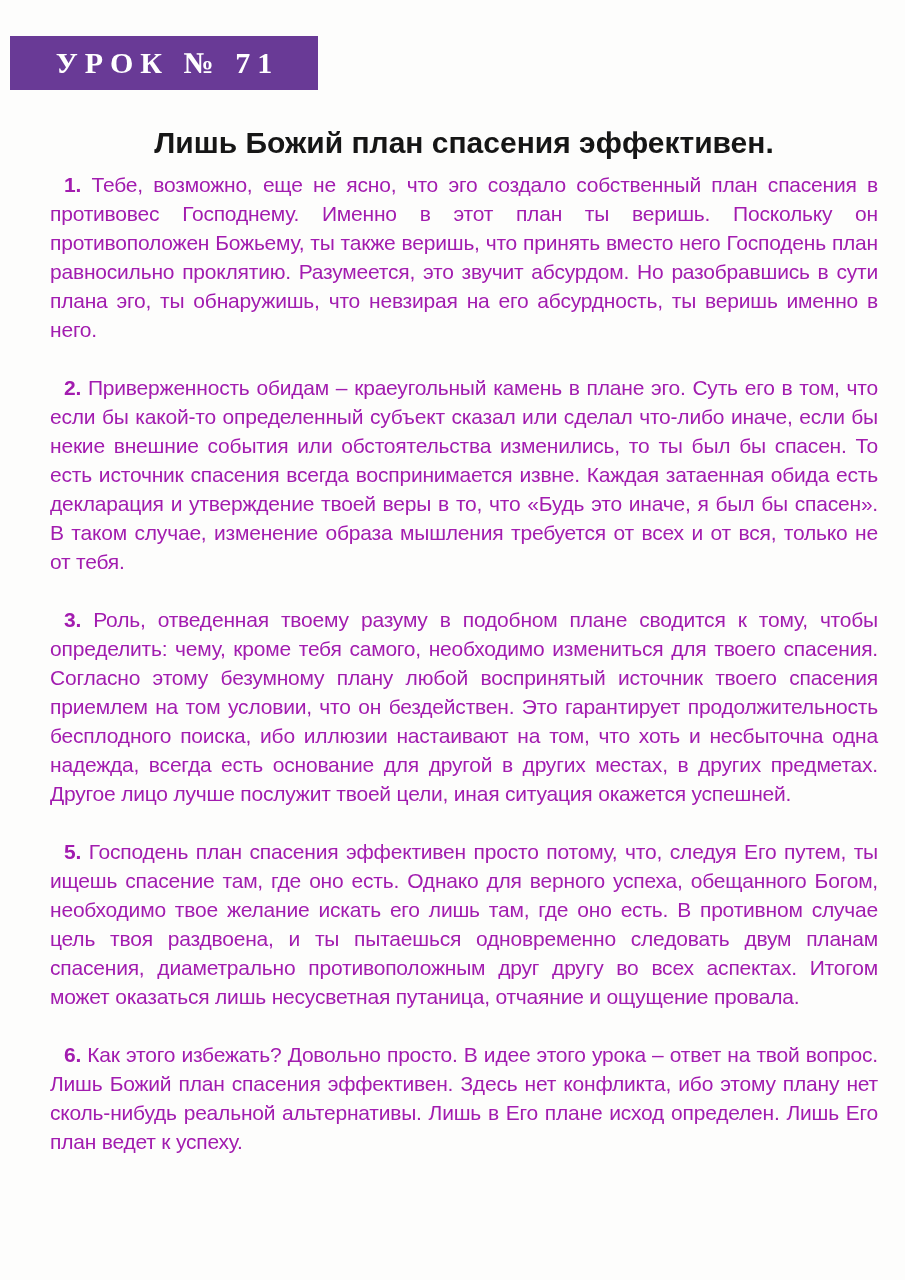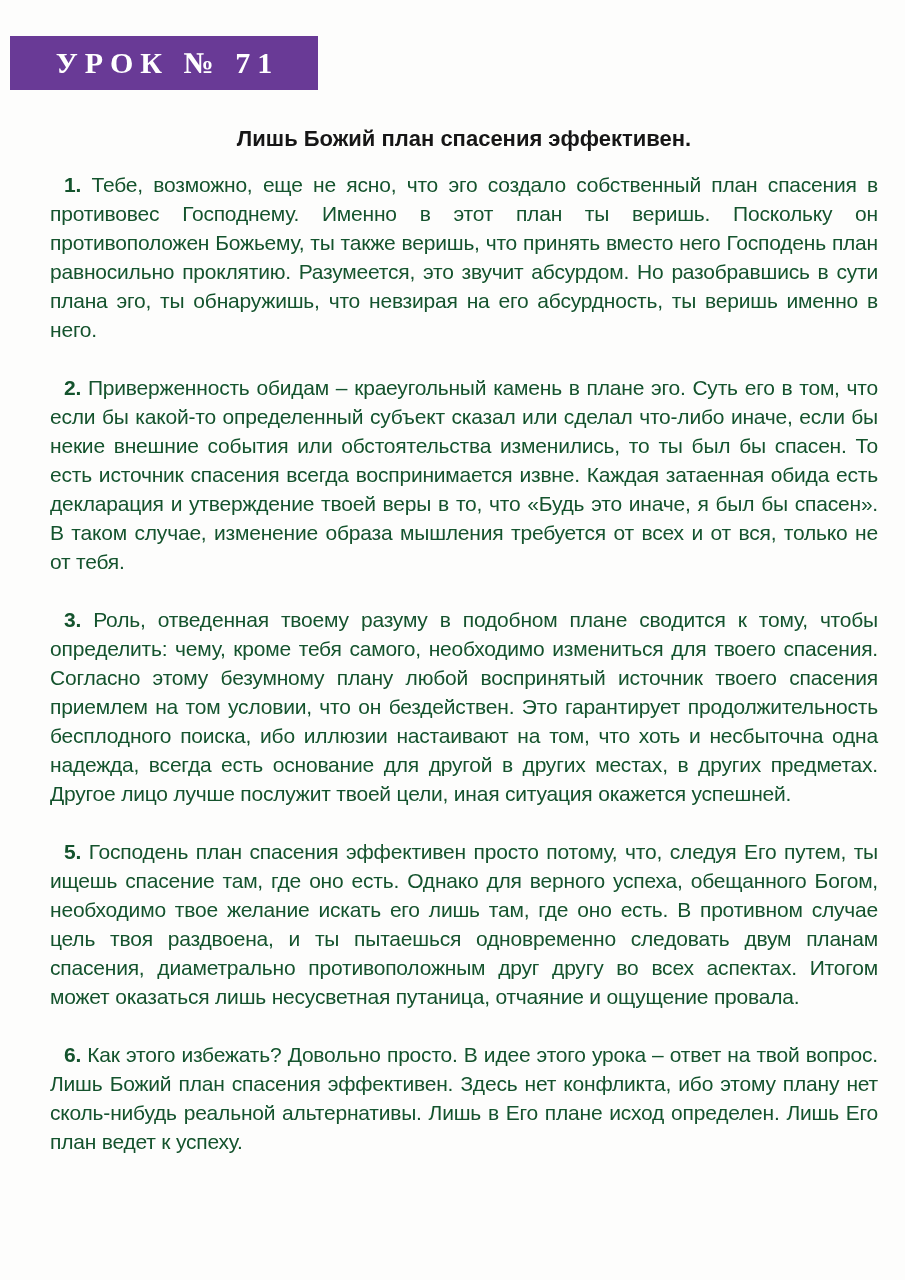--- a/index.html
+++ b/index.html
@@ -37,38 +37,38 @@
     white-space: nowrap;
     padding-left: 7px; 
   }
   .title {
     position: absolute;
     top: 126px;
     left: 50px;
     width: 828px;
     margin: 0;
     text-align: center;
-    font-size: 22px;
+    font-size: 30px;
     font-weight: bold;
     color: #161616;
   }
   .body-text {
     position: absolute;
     top: 170px;
     left: 50px;
     width: 828px;
   }
   .body-text p {
     margin: 0 0 29px 0;
     font-size: 21px;
     line-height: 29px;
     text-align: justify;
     text-indent: 14px;
     letter-spacing: -0.2px;
-    color: #14532d;
+    color: #a21caf;
   }
   .body-text p b.par-num {
     font-weight: bold;
   }
 </style>
 </head>
 <body>
 
 <div class="page" style="background: rgb(253, 253, 252); color: rgb(28, 28, 28);">
 

